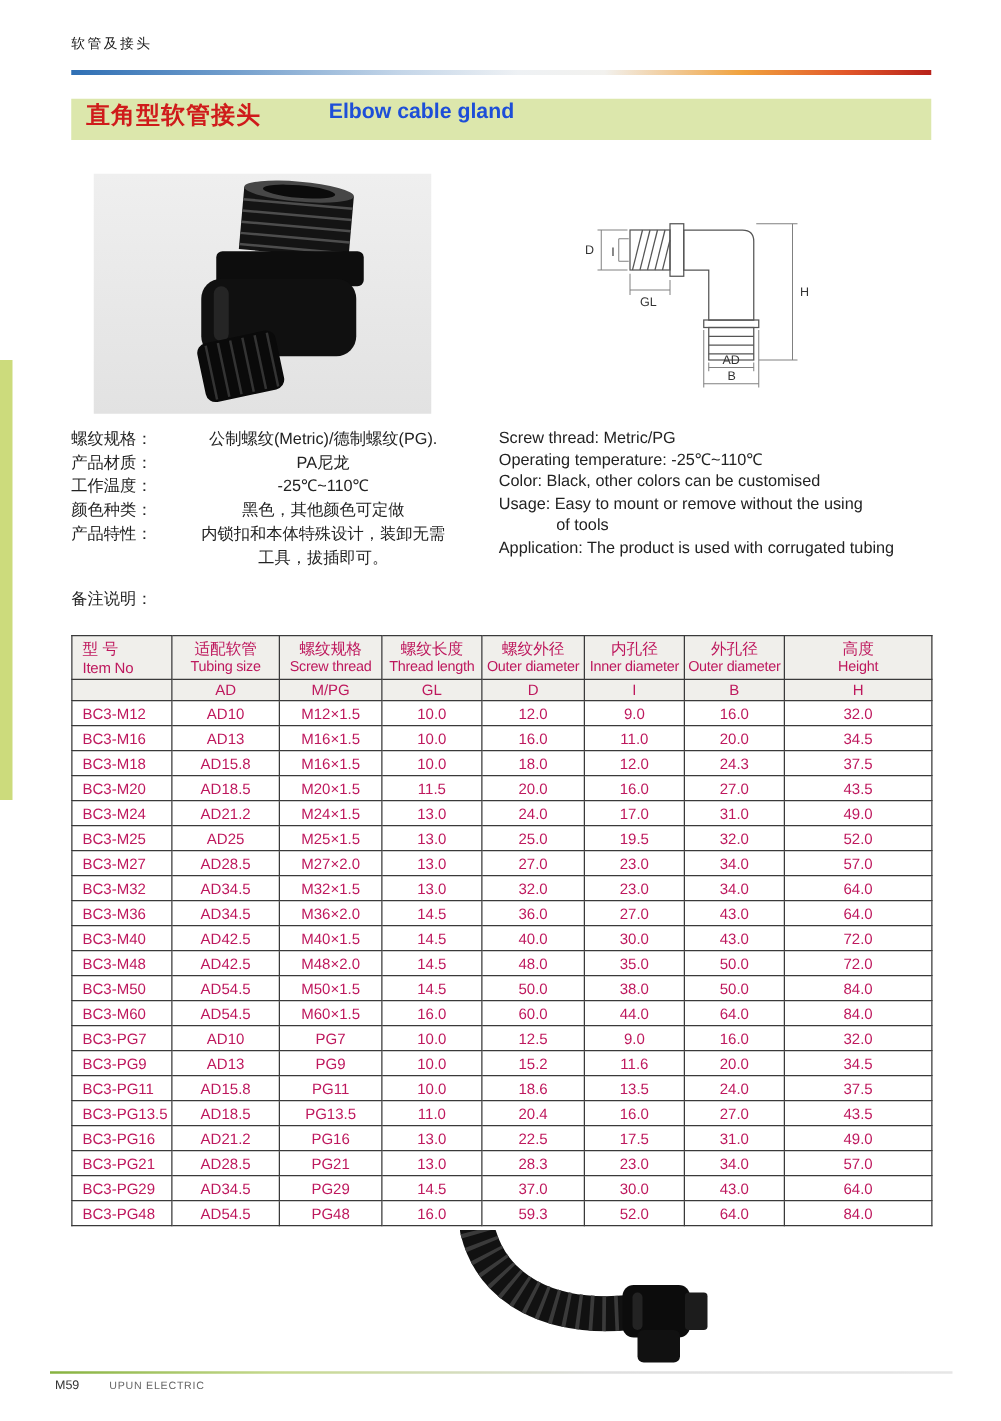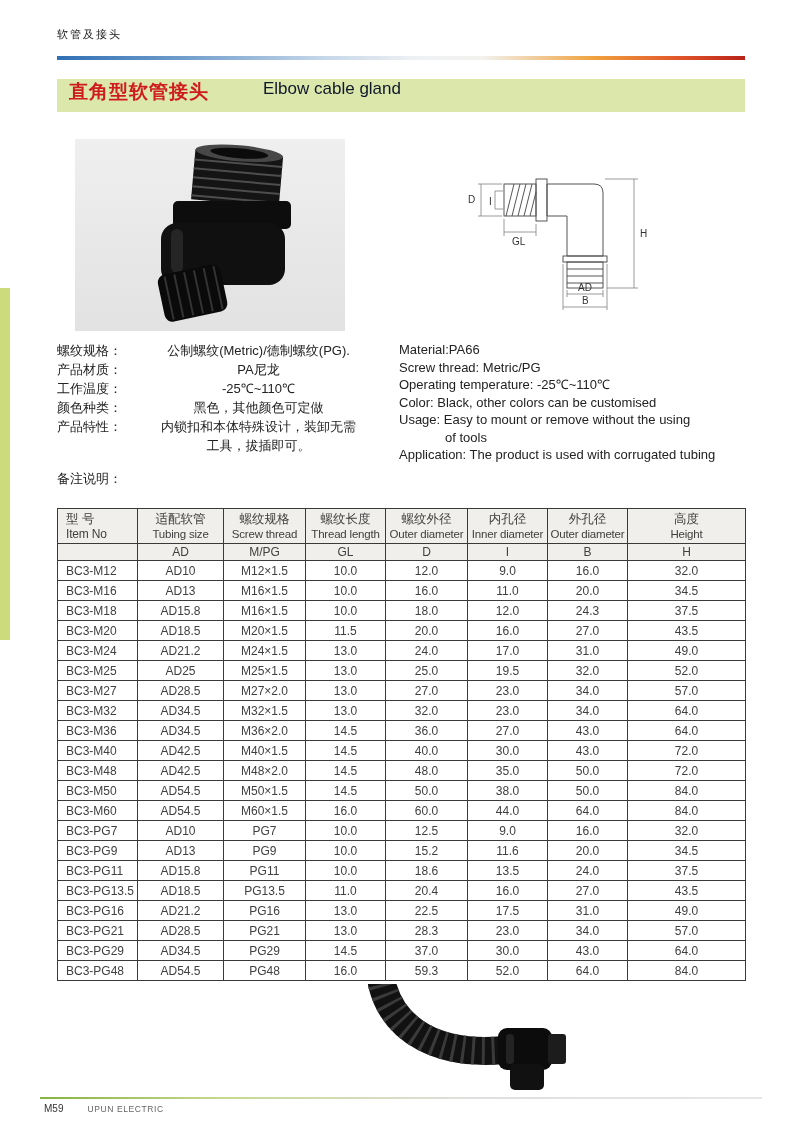--- a/index.html
+++ b/index.html
@@ -3,32 +3,32 @@
 <meta charset="utf-8">
 <style>
   html,body{margin:0;padding:0;background:#ffffff;}
   .page{position:relative;width:801px;height:1137px;background:#fff;font-family:"Liberation Sans",sans-serif;overflow:hidden;}
   .left-accent{position:absolute;left:0;top:288px;width:10px;height:352px;background:#ccdb7c;}
   .category{position:absolute;left:57px;top:27px;font-size:11px;color:#1a1a1a;letter-spacing:2px;}
   .rule{position:absolute;left:57px;top:56px;width:688px;height:4px;
         background:linear-gradient(90deg,#2f6fb4 0%,#6f9ccb 18%,#c3d5e8 38%,#eef1f4 52%,#f2f1ee 62%,#f0a23e 78%,#e2582a 90%,#b8221a 100%);}
   .title-bar{position:absolute;left:57px;top:79px;width:688px;height:33px;background:#dce7ac;display:flex;}
   .title-cn{color:#cf1b1b;font-size:19px;font-weight:bold;margin-left:12px;letter-spacing:1px;}
-  .title-en{color:#0f172a;font-size:17px;font-weight:normal;margin-left:54px;}
+  .title-en{color:#1d4ed8;font-size:17px;font-weight:bold;margin-left:54px;}
   .photo-box{position:absolute;left:75px;top:139px;width:270px;height:192px;background:linear-gradient(180deg,#efefef,#e2e2e2);}
   .diagram{position:absolute;left:466px;top:158px;width:190px;height:155px;}
   .specs-cn{position:absolute;left:57px;top:341px;width:335px;font-size:13px;color:#222;}
   .spec-row{display:flex;line-height:19px;}
   .spec-row.gap{margin-top:14px;flex-direction:column;}
   .spec-label{width:68px;flex:0 0 68px;}
   .spec-value{flex:1;text-align:center;}
   .specs-en{position:absolute;left:399px;top:341px;width:365px;font-size:13px;color:#222;}
   .en-line{line-height:17.5px;}
   .en-line.indent{padding-left:46px;}
-  .spec-table{position:absolute;left:57px;top:508px;width:688px;border-collapse:collapse;table-layout:fixed;color:#404040;}
+  .spec-table{position:absolute;left:57px;top:508px;width:688px;border-collapse:collapse;table-layout:fixed;color:#be185d;}
   .spec-table th,.spec-table td{border:1px solid #3a3a3a;}
   .hdr-main th{background:#f0efeb;font-weight:normal;padding:3px 0 2px;vertical-align:middle;}
   .hdr-main th.first{text-align:left;padding-left:8px;}
   .h-cn{font-size:12.5px;line-height:15px;}
   .h-en{font-size:11.5px;letter-spacing:-0.2px;line-height:14px;white-space:nowrap;}
   .hdr-main th.first .h-en{font-size:12px;}
   .hdr-unit th{background:#f0efeb;font-weight:normal;font-size:12px;height:16px;padding:0;}
   .spec-table td{font-size:12px;text-align:center;height:17px;padding:1px 2px;line-height:16px;}
   .spec-table td:first-child{text-align:left;padding-left:8px;}
   .photo-bottom{position:absolute;left:322px;top:984px;width:258px;height:112px;}
@@ -156,21 +156,20 @@
       <div class="spec-row">
         <span class="spec-label"></span>
         <span class="spec-value">工具，拔插即可。</span>
       </div>
       <div class="spec-row gap">
         <span class="spec-label">备注说明：</span>
         <span class="spec-value">该产品不含垫片。</span>
       </div>
     </div>
   <div class="specs-en">
-      <div class="en-line">Material:PA66</div>
       <div class="en-line">Screw thread: Metric/PG</div>
       <div class="en-line">Operating temperature: -25℃~110℃</div>
       <div class="en-line">Color: Black, other colors can be customised</div>
       <div class="en-line">Usage: Easy to mount or remove without the using</div>
       <div class="en-line indent">of tools</div>
       <div class="en-line">Application: The product is used with corrugated tubing</div>
     </div>
 
   <table class="spec-table">
     <colgroup>

